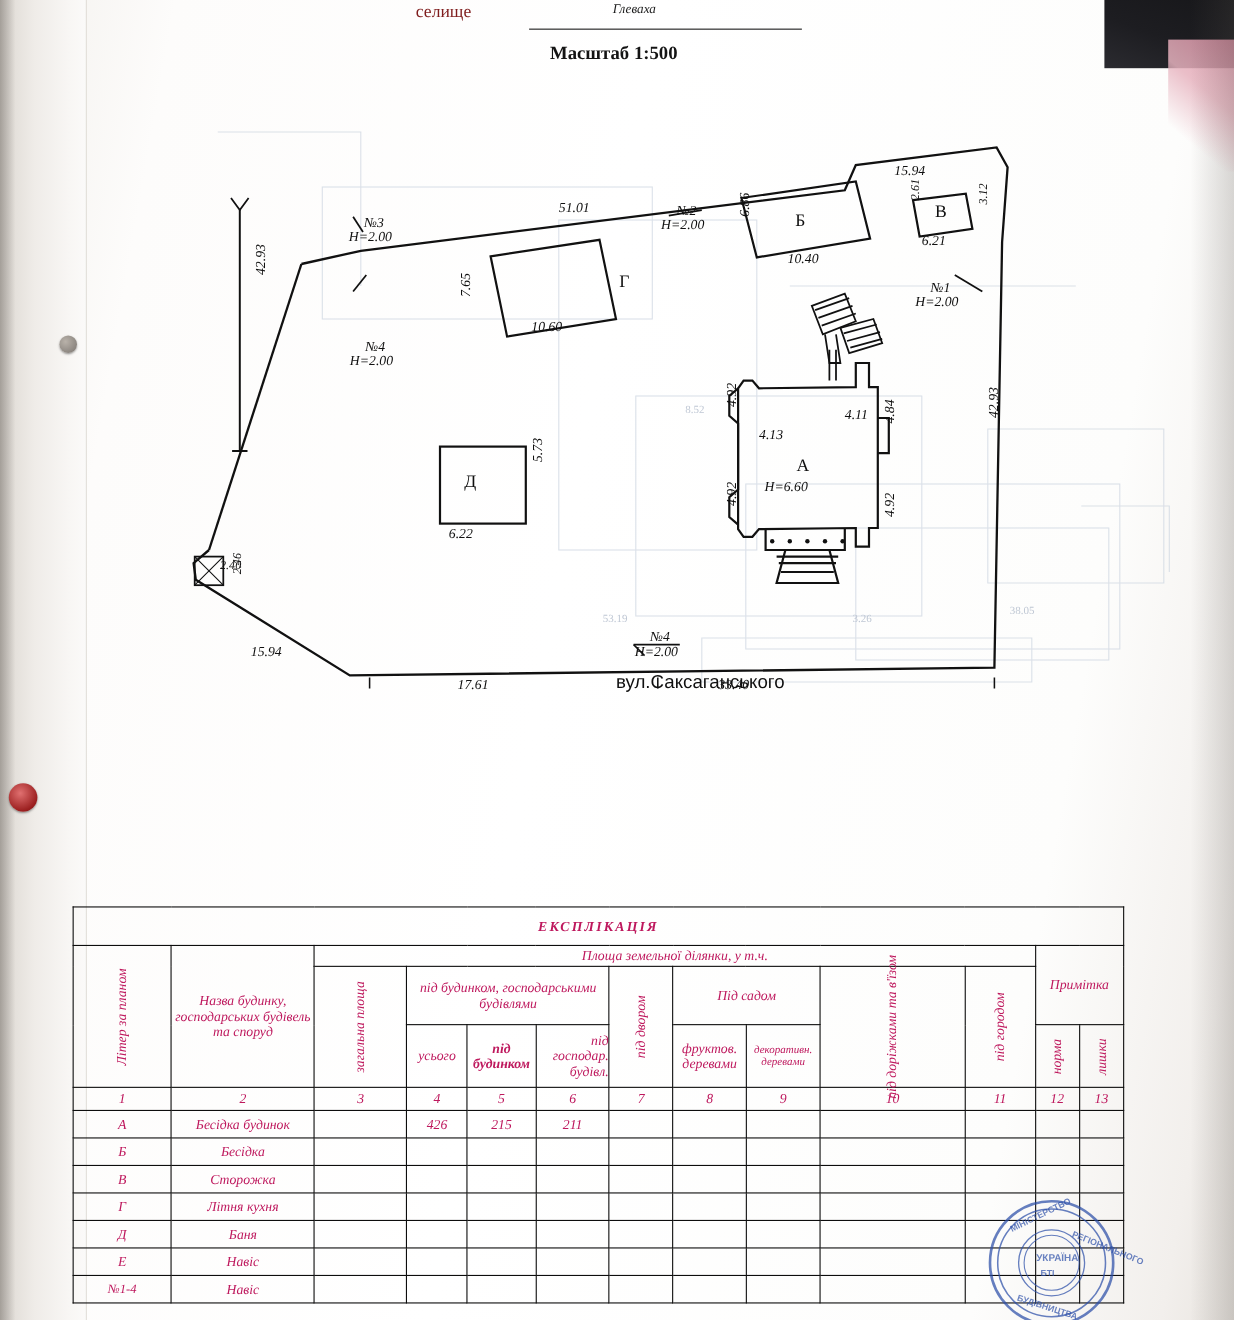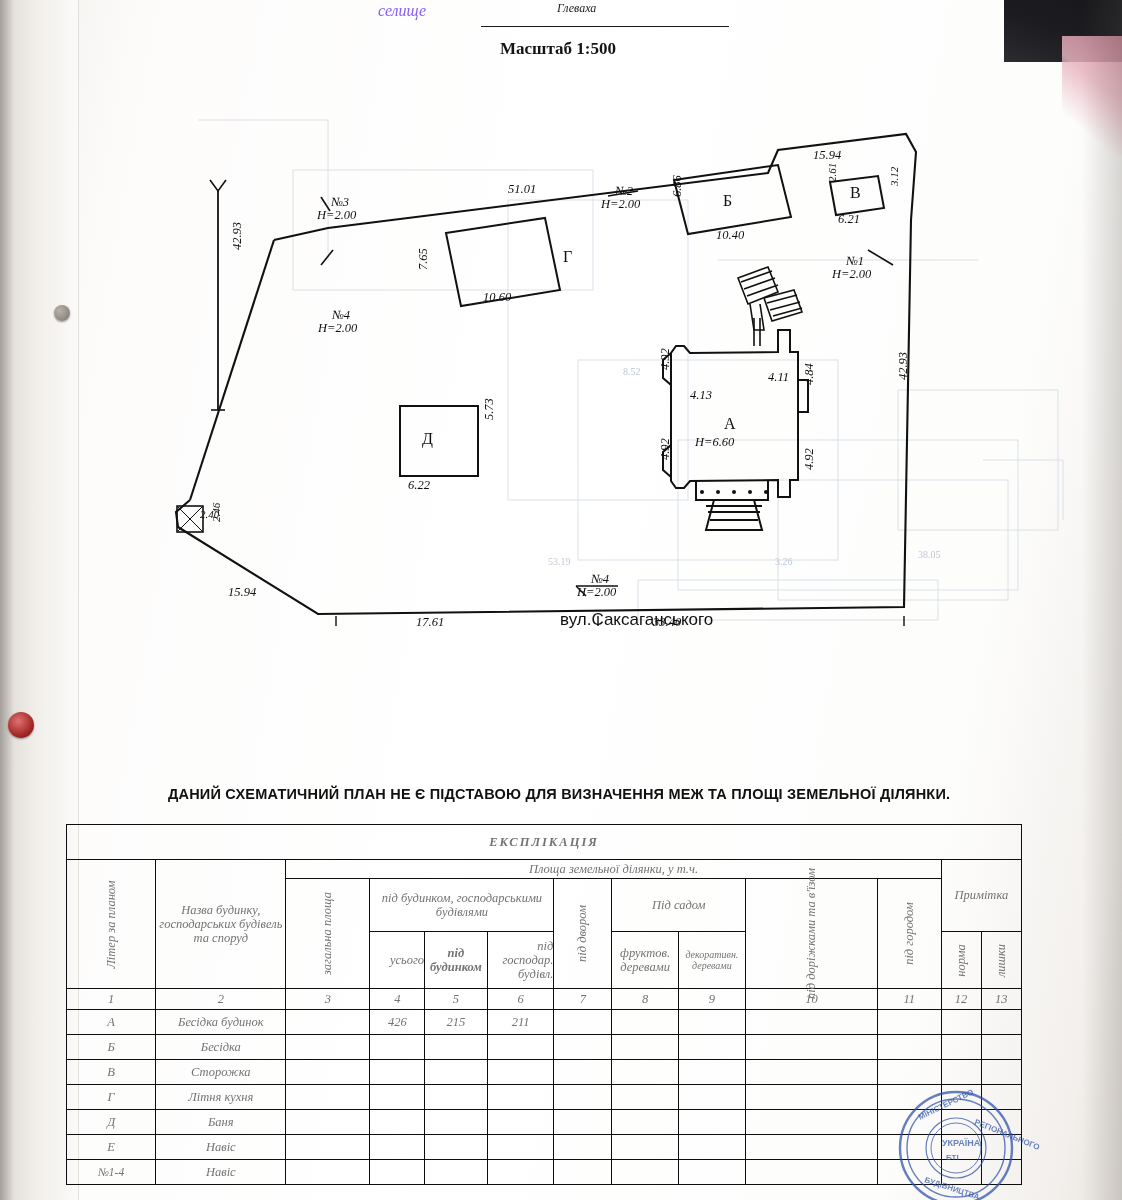--- a/index.html
+++ b/index.html
@@ -60,21 +60,21 @@
     position: absolute;
     right: 0; top: 0; width: 40px; height: 1200px;
     background: linear-gradient(270deg, rgba(90,85,80,0.22), rgba(90,85,80,0));
   }
 
   
   .hdr {
     position: absolute;
     font-family: "Liberation Serif", serif;
   }
-  .hdr-label { left: 378px; top: 2px; font-size: 16px; font-style: italic; color: #8b5cf6; }
+  .hdr-label { left: 378px; top: 2px; font-size: 16px; color: #7f1d1d; }
   .hdr-value { left: 557px; top: 1px; font-size: 12px; font-style: italic; color: #1b1b1b; }
   .hdr-underline {
     position: absolute;
     left: 481px; top: 26px; width: 248px; height: 1px; background: #1b1b1b;
   }
   .hdr-scale { left: 500px; top: 39px; font-size: 17px; font-weight: bold; color: #141414; }
 
   
   #plan {
     position: absolute;
@@ -112,21 +112,21 @@
   
   #tbl-wrap {
     position: absolute;
     left: 66px; top: 824px;
     width: 956px;
   }
   table.exp {
     border-collapse: collapse;
     width: 956px;
     font-family: "Liberation Serif", serif;
-    color: #737373;
+    color: #be185d;
   }
   table.exp td, table.exp th {
     border: 1.6px solid #0d0d0d;
     text-align: center;
     vertical-align: middle;
     font-size: 12.5px;
     font-style: italic;
     padding: 0;
   }
   .title-cell {
@@ -329,21 +329,20 @@
     <div class="plan-text dim" style="left:240px; top:261px;">Н=2.00</div>
     <div class="plan-text dim" style="left:537px; top:124px;">№2</div>
     <div class="plan-text dim" style="left:523px; top:137px;">Н=2.00</div>
     <div class="plan-text dim" style="left:768px; top:194px;">№1</div>
     <div class="plan-text dim" style="left:754px; top:207px;">Н=2.00</div>
     <div class="plan-text dim" style="left:513px; top:512px;">№4</div>
     <div class="plan-text dim" style="left:499px; top:525px;">Н=2.00</div>
   </div>
 
   <div class="street">вул.Саксаганського</div>
-  <div class="disclaimer">ДАНИЙ СХЕМАТИЧНИЙ ПЛАН  НЕ Є ПІДСТАВОЮ  ДЛЯ ВИЗНАЧЕННЯ  МЕЖ  ТА  ПЛОЩІ ЗЕМЕЛЬНОЇ  ДІЛЯНКИ.</div>
 
   <div id="tbl-wrap">
     <table class="exp">
       <tbody>
           <tr>
         <td class="title-cell" colspan="13">ЕКСПЛІКАЦІЯ</td>
       </tr>
       <tr>
         <td rowspan="3" class="vhead lit-col" style="width:34px;">
           <span>Літер за планом</span>
@@ -362,21 +361,21 @@
         </td>
         <td colspan="2">Під садом</td>
         <td rowspan="2" class="vhead" style="width:40px;">
           <span>під доріжками та в'їзом</span>
         </td>
         <td rowspan="2" class="vhead" style="width:44px;">
           <span>під городом</span>
         </td>
       </tr>
       <tr>
-        <td class="small-head" style="width:62px; height:56px;text-align:right;">усього</td>
+        <td class="small-head" style="width:62px; height:56px;">усього</td>
         <td class="small-head" style="width:66px;font-weight:bold;">під будинком</td>
         <td class="small-head" style="width:72px;text-align:right;">під господар. будівл.</td>
         <td class="small-head" style="width:72px;">фруктов. деревами</td>
         <td class="small-head" style="width:72px; font-size:10px;">декоративн. деревами</td>
         <td class="vhead" style="width:42px;">
           <span>норма</span>
         </td>
         <td class="vhead" style="width:42px;">
           <span>лишки</span>
         </td>

